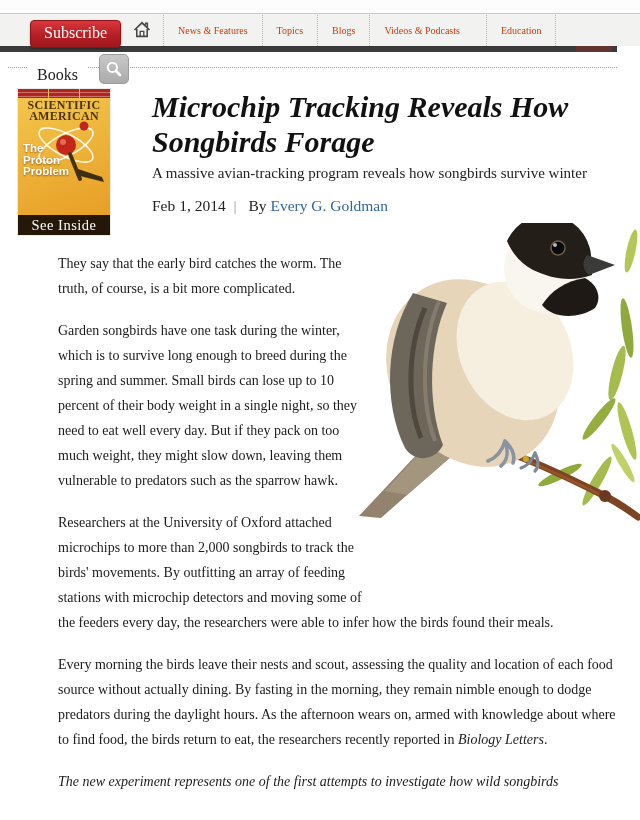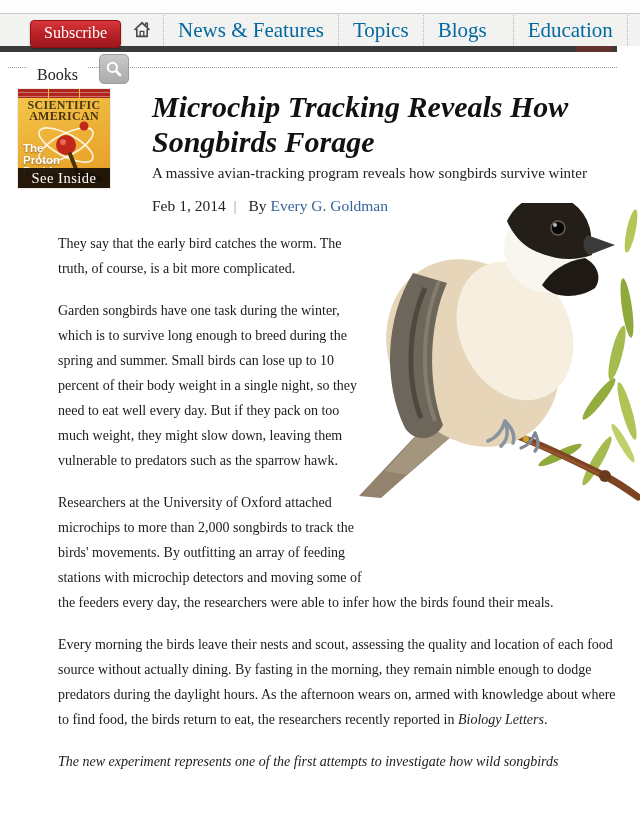--- a/index.html
+++ b/index.html
@@ -17,21 +17,21 @@
   .subscribe-btn{
     margin-left:30px;position:relative;top:4px;
     background:linear-gradient(#d8363c,#b31e23 60%,#9e191e);
     border:1px solid #8d1317;border-radius:4px;
     color:#fff;font-size:16px;padding:3px 13px 5px 13px;
     font-family:"Liberation Serif",serif;cursor:pointer;
     box-shadow:0 1px 2px rgba(0,0,0,.35);
   }
   .home-cell{padding:0 11px;display:flex;align-items:center;cursor:pointer;}
   .nav-item{
-    padding:0 14px;font-size:21px;color:#0369a1;line-height:31px;height:31px;
+    padding:0 14px;font-size:10px;color:#c2410c;line-height:31px;height:31px;
     border-left:1px dotted #b5b5b5;cursor:pointer;white-space:nowrap;
   }
   .nav-item:last-child{border-right:1px dotted #b5b5b5;margin-left:12px;}
   
   .darkbar{height:6px;width:617px;background:#3a3a3a;position:relative;z-index:1;}
   .darkbar-red{position:absolute;right:5px;top:0;height:6px;width:36px;background:#63342f;}
   
   .books-row{height:32px;position:relative;display:flex;align-items:flex-end;}
   .books-row::before{
     content:"";position:absolute;left:8px;width:609px;top:15px;
@@ -43,21 +43,21 @@
   }
   .search-btn{
     position:relative;z-index:1;margin-left:12px;width:28px;height:28px;
     border:1px solid #9c9c9c;border-radius:5px;
     background:linear-gradient(#c9c9c9,#ababab);
     display:flex;align-items:center;justify-content:center;cursor:pointer;
   }
   
   .header{display:flex;align-items:flex-start;padding:5px 22px 0 18px;}
   .cover{
-    width:92px;height:99px;position:relative;flex:0 0 92px;cursor:pointer;
+    width:92px;height:146px;position:relative;flex:0 0 92px;cursor:pointer;
     background:linear-gradient(160deg,#f4c84d,#eaa72e 70%,#e49b25);
     box-shadow:0 0 0 1px rgba(0,0,0,.08);
   }
   .cover-tabs{display:flex;gap:1px;}
   .cover-tab{flex:1;height:9px;background:#b0251c;
     background-image:linear-gradient(rgba(255,255,255,.35) 1px,transparent 1px);
     background-size:100% 4px;background-position:0 3px;}
   .masthead{margin-top:2px;text-align:center;font-weight:bold;color:#4a3410;
     font-size:12px;line-height:11px;letter-spacing:.3px;}
   .atom-art{position:absolute;left:0;top:28px;}
@@ -97,20 +97,21 @@
     <svg width="20" height="20" viewBox="0 0 20 20">
       <path d="M2.5 10 L10 2.8 L17.5 10" fill="none" stroke="#4a4a4a" stroke-width="1.7"></path>
       <path d="M4.8 9 V16.4 H15.2 V9" fill="none" stroke="#4a4a4a" stroke-width="1.6"></path>
       <path d="M8.2 16.4 V11.4 H11.8 V16.4" fill="none" stroke="#4a4a4a" stroke-width="1.4"></path>
       <path d="M13.6 5.6 V3.2 H15.4 V7.3" fill="none" stroke="#4a4a4a" stroke-width="1.4"></path>
     </svg>
   </span>
   <span class="nav-item">News &amp; Features</span>
   <span class="nav-item">Topics</span>
   <span class="nav-item">Blogs</span>
+  <span class="nav-item">Videos &amp; Podcasts</span>
   <span class="nav-item">Education</span>
 </div>
 
 <div class="darkbar">
   <span class="darkbar-red"></span>
 </div>
 
 <div class="books-row">
   <span class="books-label">Books</span>
   <span class="search-btn">

